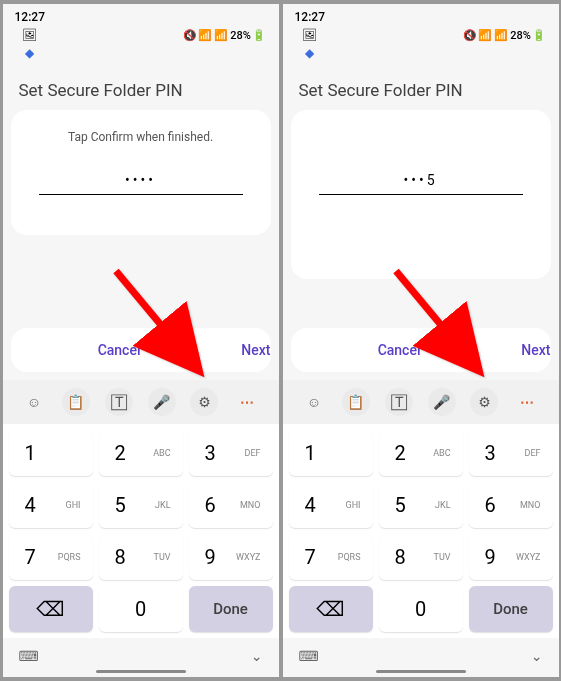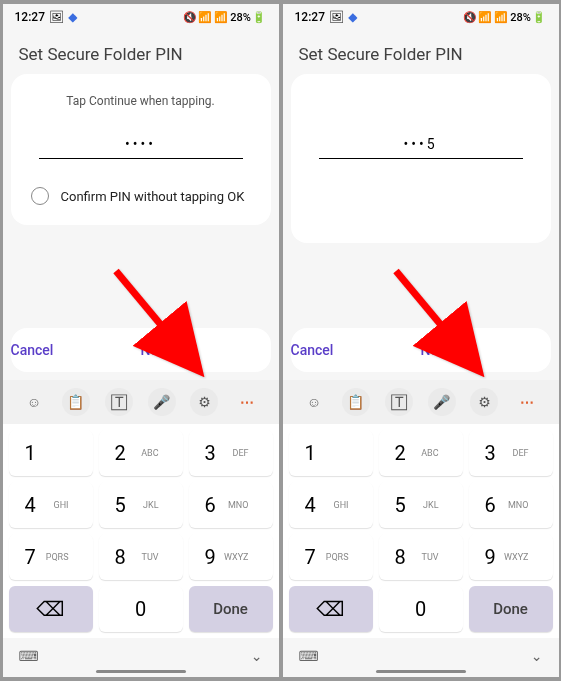--- a/index.html
+++ b/index.html
@@ -1,39 +1,39 @@
 <!DOCTYPE html>
 <html><head>
 <meta charset="utf-8">
 <style>
   * { margin: 0; padding: 0; box-sizing: border-box; font-family: -apple-system, BlinkMacSystemFont, 'Segoe UI', Roboto, sans-serif; }
   body { background: #b0b0b0; display: flex; justify-content: center; align-items: flex-start; }
   .container { display: flex; gap: 4px; background: #999; padding: 4px; }
   .screen { width: 276px; height: 673px; background: #f6f6f6; display: flex; flex-direction: column; position: relative; }
   .status-bar { display: flex; justify-content: space-between; align-items: center; padding: 6px 12px; font-size: 12px; font-weight: 500; }
-  .status-left { display: flex; gap: 4px; align-items: center; }
+  .status-left { display: flex; gap: 4px; align-items: center; flex-direction: column; }
   .status-right { display: flex; gap: 2px; align-items: center; font-size: 11px; }
   .title { font-size: 17px; font-weight: 400; padding: 14px 16px 10px; color: #404040; }
   .card { background: #fff; border-radius: 16px; margin: 0 8px 8px; padding: 20px 12px 16px; flex: 0 0 auto; }
   .instruction { text-align: center; font-size: 12px; color: #555; margin-bottom: 28px; }
   .pin-field { text-align: center; font-size: 14px; letter-spacing: 3px; padding-bottom: 6px; border-bottom: 1.5px solid #000; margin: 0 16px 24px; min-height: 20px; }
   .checkbox-row { display: flex; align-items: center; gap: 12px; padding: 4px 8px; }
   .checkbox { width: 18px; height: 18px; border: 1.5px solid #888; border-radius: 50%; flex-shrink: 0; }
   .checkbox-label { font-size: 13px; color: #222; }
   .spacer { flex: 1; }
   .button-row { display: flex; background: #fff; border-radius: 16px; margin: 0 8px 8px; overflow: hidden; }
-  .action-btn { flex: 1; text-align: left; padding: 14px 0; font-size: 14px; font-weight: 500; color: #5a3ec8; }
+  .action-btn { flex: 1; text-align: right; padding: 14px 0; font-size: 14px; font-weight: 500; color: #5a3ec8; }
   .toolbar { display: flex; justify-content: space-around; align-items: center; padding: 8px 10px; background: #f1f1f1; }
   .tool-icon { width: 28px; height: 28px; display: flex; align-items: center; justify-content: center; border-radius: 50%; background: #eaeaea; color: #555; font-size: 14px; }
   .tool-icon.plain { background: transparent; }
   .dots { color: #e06030; font-weight: bold; }
   .keypad { background: #fff; display: grid; grid-template-columns: repeat(3, 1fr); gap: 6px; padding: 6px; }
   .key { background: #fff; border-radius: 6px; height: 46px; display: flex; align-items: center; justify-content: center; position: relative; box-shadow: 0 1px 1px rgba(0,0,0,0.12); }
   .key-num { font-size: 20px; font-weight: 400; color: #000; position: absolute; left: 16px; }
-  .key-letters { font-size: 9px; color: #888; position: absolute; right: 24px; }
+  .key-letters { font-size: 9px; color: #888; position: absolute; right: 12px; }
   .key-center .key-num { position: static; }
   .key-back { background: #d4d0e3; }
   .key-done { background: #d4d0e3; color: #404040; font-size: 15px; font-weight: 500; }
   .bottom-bar { display: flex; justify-content: space-between; align-items: center; padding: 10px 16px 6px; background: #f6f6f6; }
   .nav-handle { width: 90px; height: 3px; background: #888; border-radius: 2px; margin: 0 auto 4px; }
   .arrow { position: absolute; pointer-events: none; }
   .arrow svg { filter: drop-shadow(1px 1px 1px rgba(0,0,0,0.2)); }
 </style>
 </head>
 <body>
@@ -50,26 +50,22 @@
       <div class="status-right">
         <span>🔇</span>
         <span>📶</span>
         <span>📶</span>
         <span>28%</span>
         <span>🔋</span>
       </div>
     </div>
     <div class="title">Set Secure Folder PIN</div>
     <div class="card">
-      <div class="instruction">Tap Continue when tapping.</div>
+      <div class="instruction">Tap Confirm when finished.</div>
       <div class="pin-field">••••</div>
-      <div class="checkbox-row">
-        <div class="checkbox"></div>
-        <div class="checkbox-label">Confirm PIN without tapping OK</div>
-      </div>
     </div>
     <div class="spacer"></div>
     <div class="button-row">
       <div class="action-btn">Cancel</div>
       <div class="action-btn">Next</div>
     </div>
     <div class="toolbar">
       <div class="tool-icon plain">☺</div>
       <div class="tool-icon">📋</div>
       <div class="tool-icon">🅃</div>

